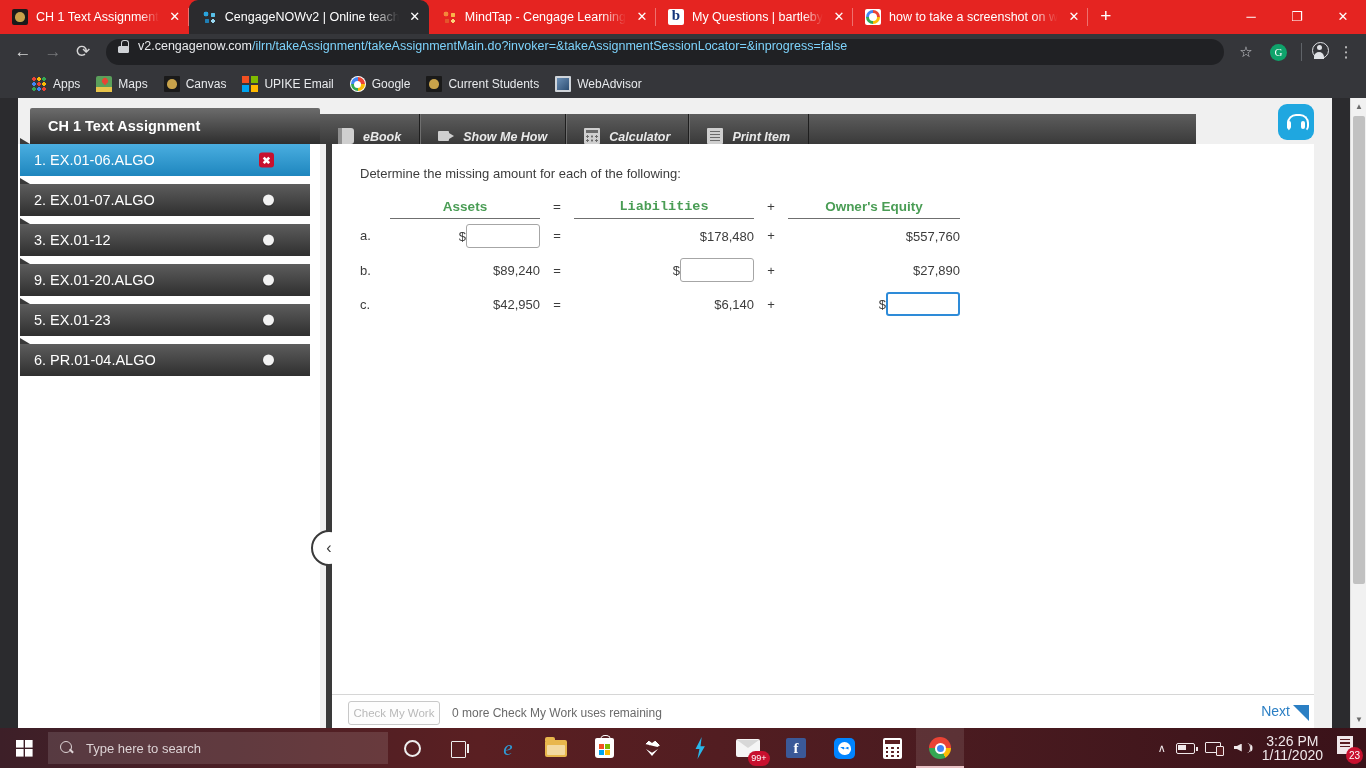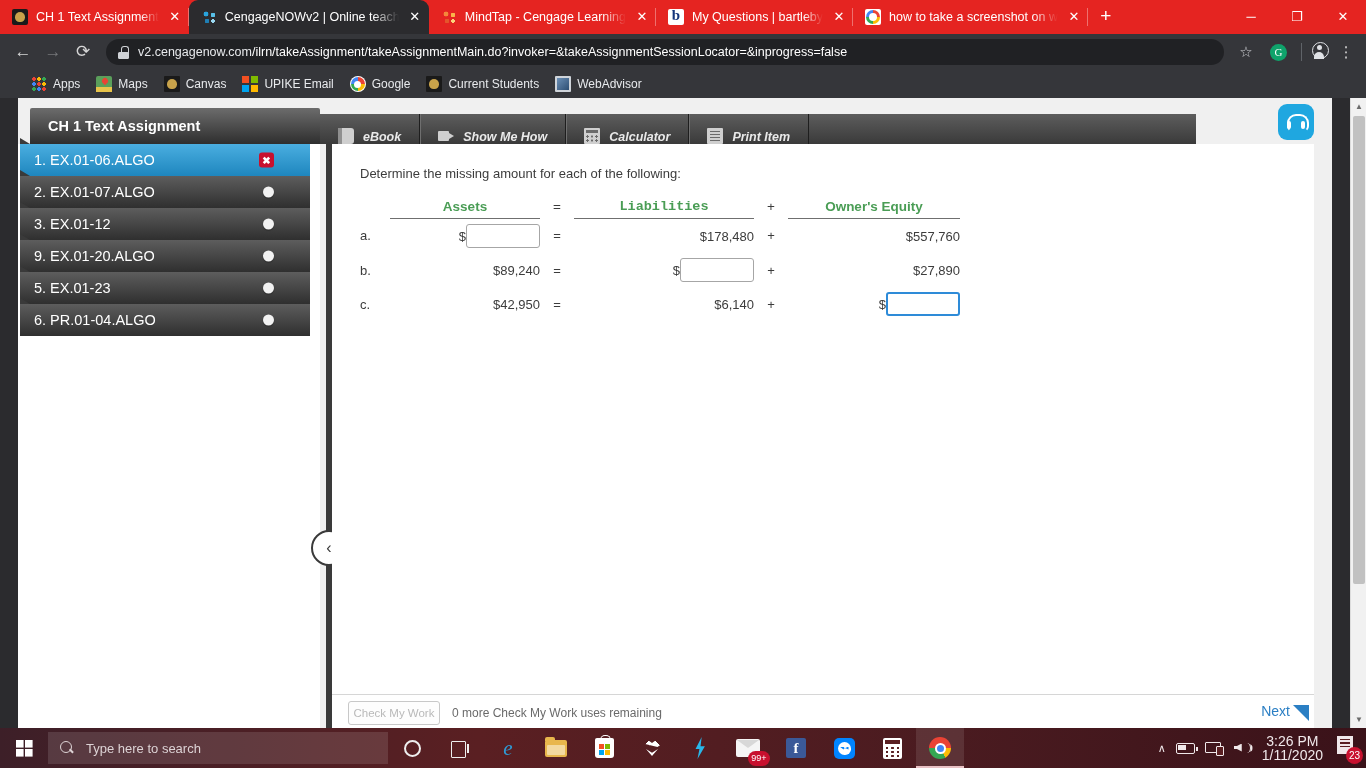--- a/index.html
+++ b/index.html
@@ -101,28 +101,28 @@
   
   .toolbar {
     position: absolute; left: 0; top: 34px; width: 1366px; height: 36px;
     background: #35363a; display: flex; align-items: center; padding: 0 8px;
   }
   .navbtn { width: 30px; height: 30px; color: #d6d6d6; text-align: center; line-height: 30px; font-size: 17px; }
   .navbtn.dim { color: #76777a; }
   .omnibox {
     flex: 1 1 auto; height: 26px; margin: 0 8px;
     background: #202124; border-radius: 13px;
-    display: flex; align-items: center; padding: 12px 12px;
+    display: flex; align-items: flex-end; padding: 12px 12px;
     color: #9aa0a6; font-size: 12.5px; overflow: hidden; white-space: nowrap;
   }
   .lock { width: 11px; height: 13px; margin-right: 9px; position: relative; flex: 0 0 11px; }
   .lock::before { content: ""; position: absolute; left: 0; bottom: 0; width: 11px; height: 7px; background: #cfd2d6; border-radius: 1.5px; }
   .lock::after { content: ""; position: absolute; left: 2.5px; top: 0; width: 6px; height: 7px; border: 1.6px solid #cfd2d6; border-bottom: none; border-radius: 3px 3px 0 0; }
   .url-host { color: #e8eaed; }
-  .url-path { color: #ffffff; }
+  .url-path { color: #7dd3fc; }
   .tb-right { display: flex; align-items: center; }
   .star { color: #c9cbcf; font-size: 15px; width: 28px; text-align: center; }
   .profile-g {
     width: 17px; height: 17px; border-radius: 50%; background: #0fa36b;
     color: #fff; font-size: 11px; line-height: 17px; text-align: center; margin: 0 10px;
     font-family: "Liberation Serif", serif;
   }
   .vsep { width: 1px; height: 18px; background: #5f6368; margin: 0 4px; }
   .avatar-icon { width: 28px; text-align: center; }
   .avatar-circ { width: 17px; height: 17px; border-radius: 50%; border: 1.7px solid #e0e2e6; display: inline-block; position: relative; }
@@ -234,21 +234,21 @@
   .ti-print { background: #cfcfcf; border-radius: 1px; }
   .ti-print::before {
     content: ""; position: absolute; left: 3px; top: 3px; width: 10px; height: 10px;
     background: repeating-linear-gradient(#6a6a6a 0 1.5px, transparent 1.5px 3px);
   }
 
   
   .sidebar { position: absolute; left: 0; top: 46px; width: 302px; height: 584px; background: #ffffff; }
   .sidebar-items { position: absolute; left: 2px; top: 0; width: 290px; }
   .navitem {
-    position: relative; height: 32px; 
+    position: relative; height: 32px; margin-bottom: 8px;
     display: flex; align-items: center; padding-left: 14px;
     color: #ffffff; font-size: 14.5px;
     background: linear-gradient(#5d5d5d, #2f2f2f);
   }
   .navitem.active { background: linear-gradient(#4aaee0, #1e86be); }
   .navitem::before {
     content: ""; position: absolute; left: 0; top: -6px;
     border-left: 10px solid #3a3a3a; border-top: 6px solid transparent;
   }
   .navitem .status {

